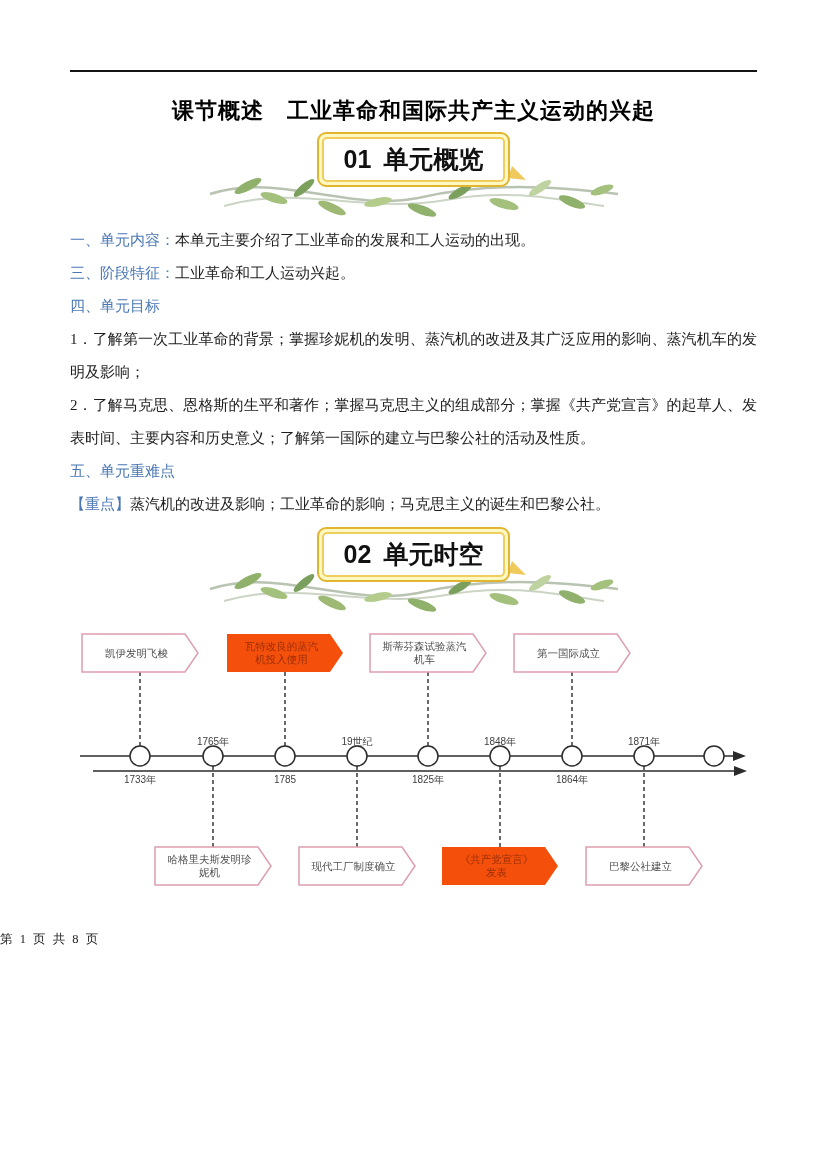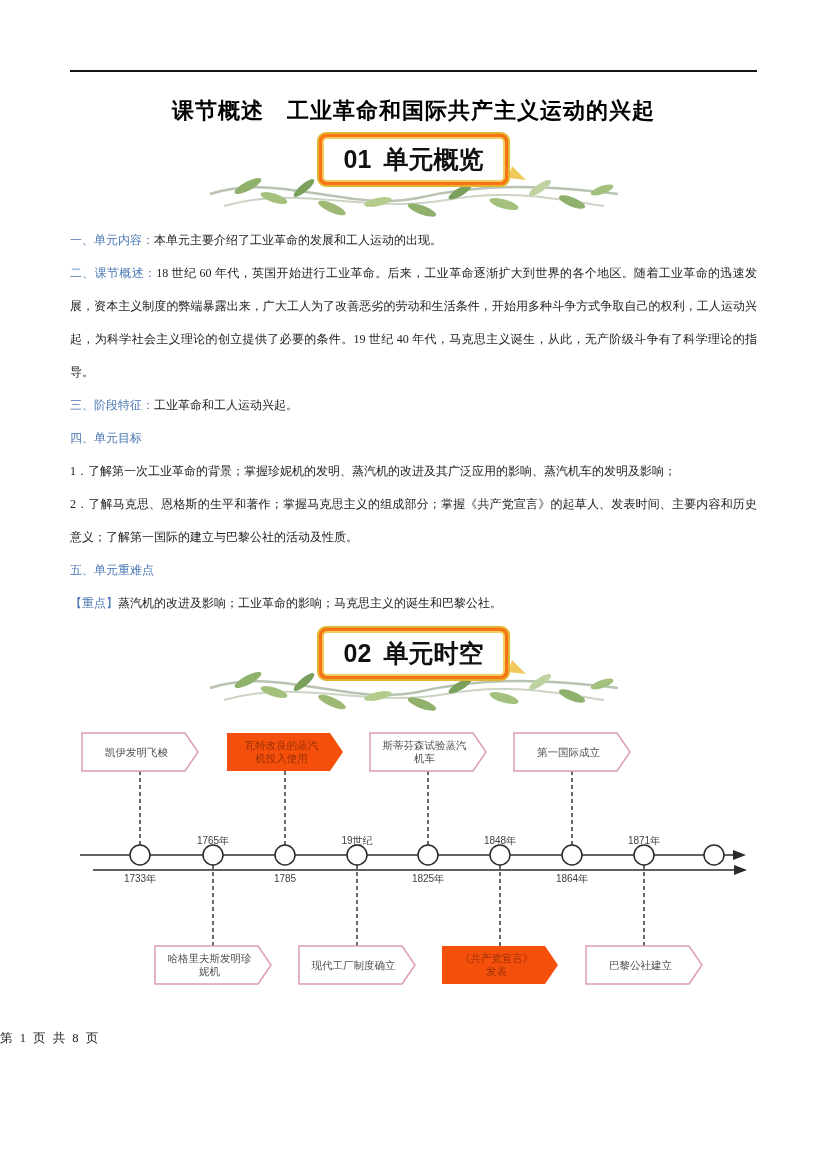--- a/index.html
+++ b/index.html
@@ -17,31 +17,31 @@
   .doc-title {
     margin-top:24px; height:30px; line-height:30px;
     text-align:center; font-size:22px; font-weight:bold;
     letter-spacing:1px; color:#000;
   }
   
   .banner { position:relative; width:440px; height:84px; margin:6px auto 8px auto; }
   .banner .vine { position:absolute; left:14px; top:26px; z-index:1; }
   .banner-box {
     position:relative; z-index:2; width:fit-content; margin:0 auto;
-    border:2px solid #e2b531; background:#f97316; border-radius:9px; padding:3px;
+    border:2px solid #e2b531; background:#fef9c3; border-radius:9px; padding:3px;
   }
   .banner-box-inner {
     border:2px solid #f0cd5c; background:#ffffff; border-radius:5px;
     padding:4px 20px; display:flex; align-items:center; gap:12px;
     font-family:"Liberation Sans", sans-serif; font-weight:bold; font-size:25px; color:#111;
   }
   
   .content {
     padding:0 70px; margin-top:8px;
-    font-size:12px; line-height:33px; color:#1c1c1c;
+    font-size:15px; line-height:33px; color:#1c1c1c;
   }
   .para { margin:0; }
   .j { text-align:justify; }
   .blue { color:#4a77b5; }
   
   .timeline-svg { display:block; width:827px; height:290px; }
   
   .footer {
     margin-top:22px; text-align:left;
     font-size:12.5px; color:#222; letter-spacing:2px;
@@ -76,21 +76,20 @@
     <div class="banner-box">
       <div class="banner-box-inner">
         <span>01</span>
         <span>单元概览</span>
       </div>
     </div>
   </div>
 
   <div class="content">
     <p class="para"><span class="blue">一、单元内容：</span><span>本单元主要介绍了工业革命的发展和工人运动的出现。</span></p>
-    <p class="para j"><span class="blue">二、课节概述：</span><span>18 世纪 60 年代，英国开始进行工业革命。后来，工业革命逐渐扩大到世界的各个地区。随着工业革命的迅速发展，资本主义制度的弊端暴露出来，广大工人为了改善恶劣的劳动和生活条件，开始用多种斗争方式争取自己的权利，工人运动兴起，为科学社会主义理论的创立提供了必要的条件。19 世纪 40 年代，马克思主义诞生，从此，无产阶级斗争有了科学理论的指导。</span></p>
     <p class="para"><span class="blue">三、阶段特征：</span><span>工业革命和工人运动兴起。</span></p>
     <p class="para blue">四、单元目标</p>
     <p class="para j">1．了解第一次工业革命的背景；掌握珍妮机的发明、蒸汽机的改进及其广泛应用的影响、蒸汽机车的发明及影响；</p>
     <p class="para j">2．了解马克思、恩格斯的生平和著作；掌握马克思主义的组成部分；掌握《共产党宣言》的起草人、发表时间、主要内容和历史意义；了解第一国际的建立与巴黎公社的活动及性质。</p>
     <p class="para blue">五、单元重难点</p>
     <p class="para"><span class="blue">【重点】</span><span>蒸汽机的改进及影响；工业革命的影响；马克思主义的诞生和巴黎公社。</span></p>
   </div>
 
   <div class="banner">
     <svg class="vine" width="412" height="66" viewBox="0 0 412 66">

